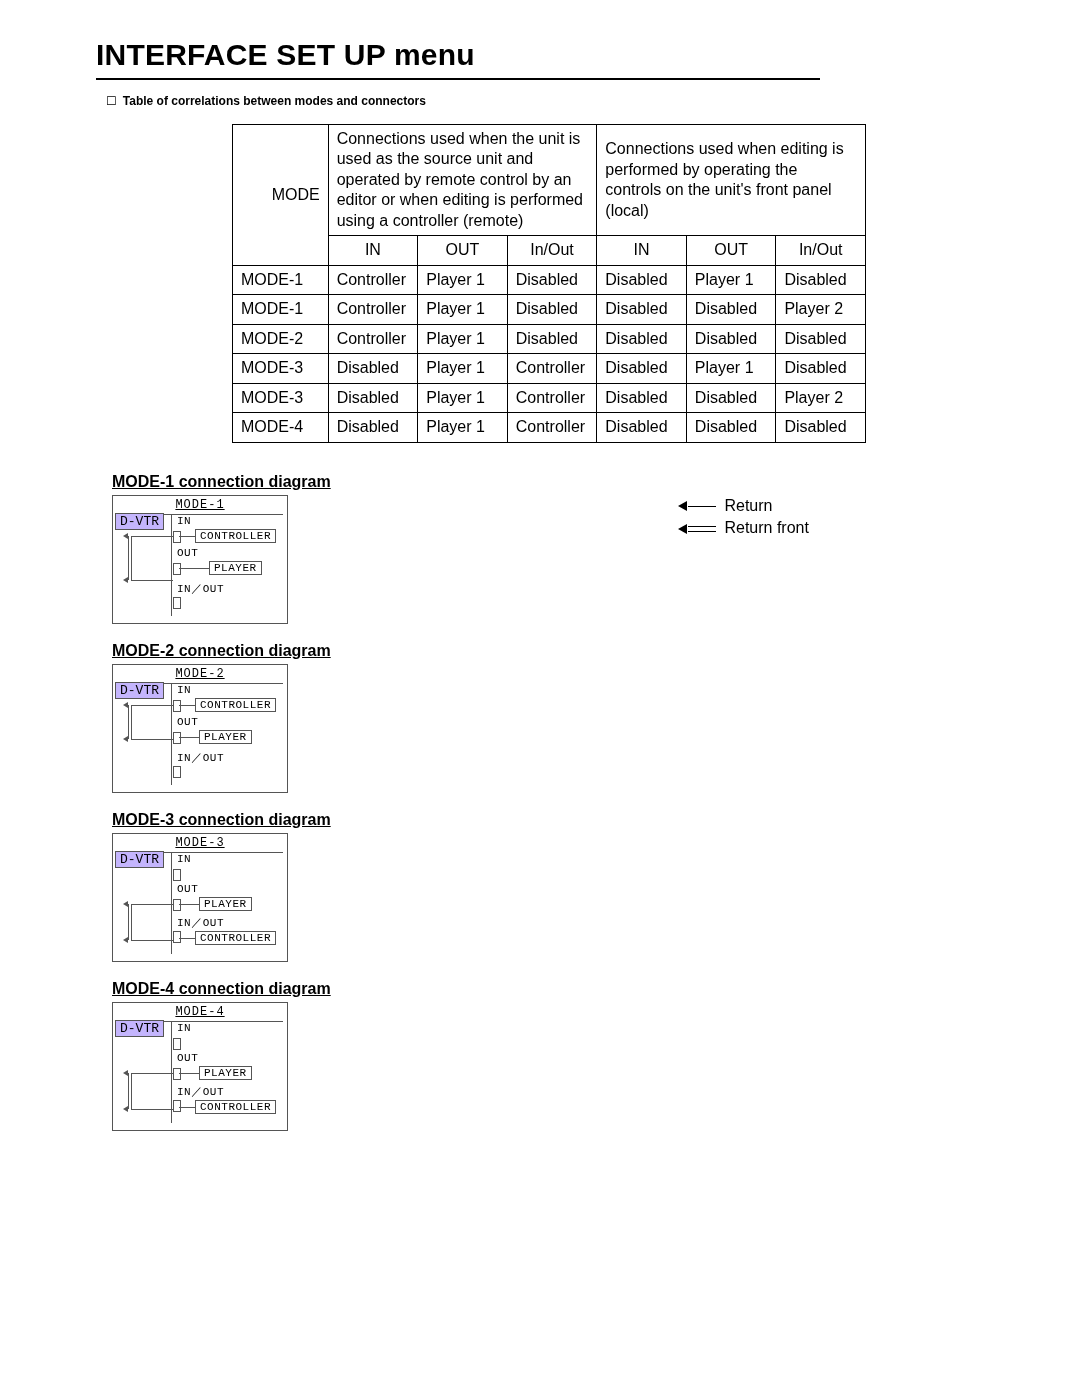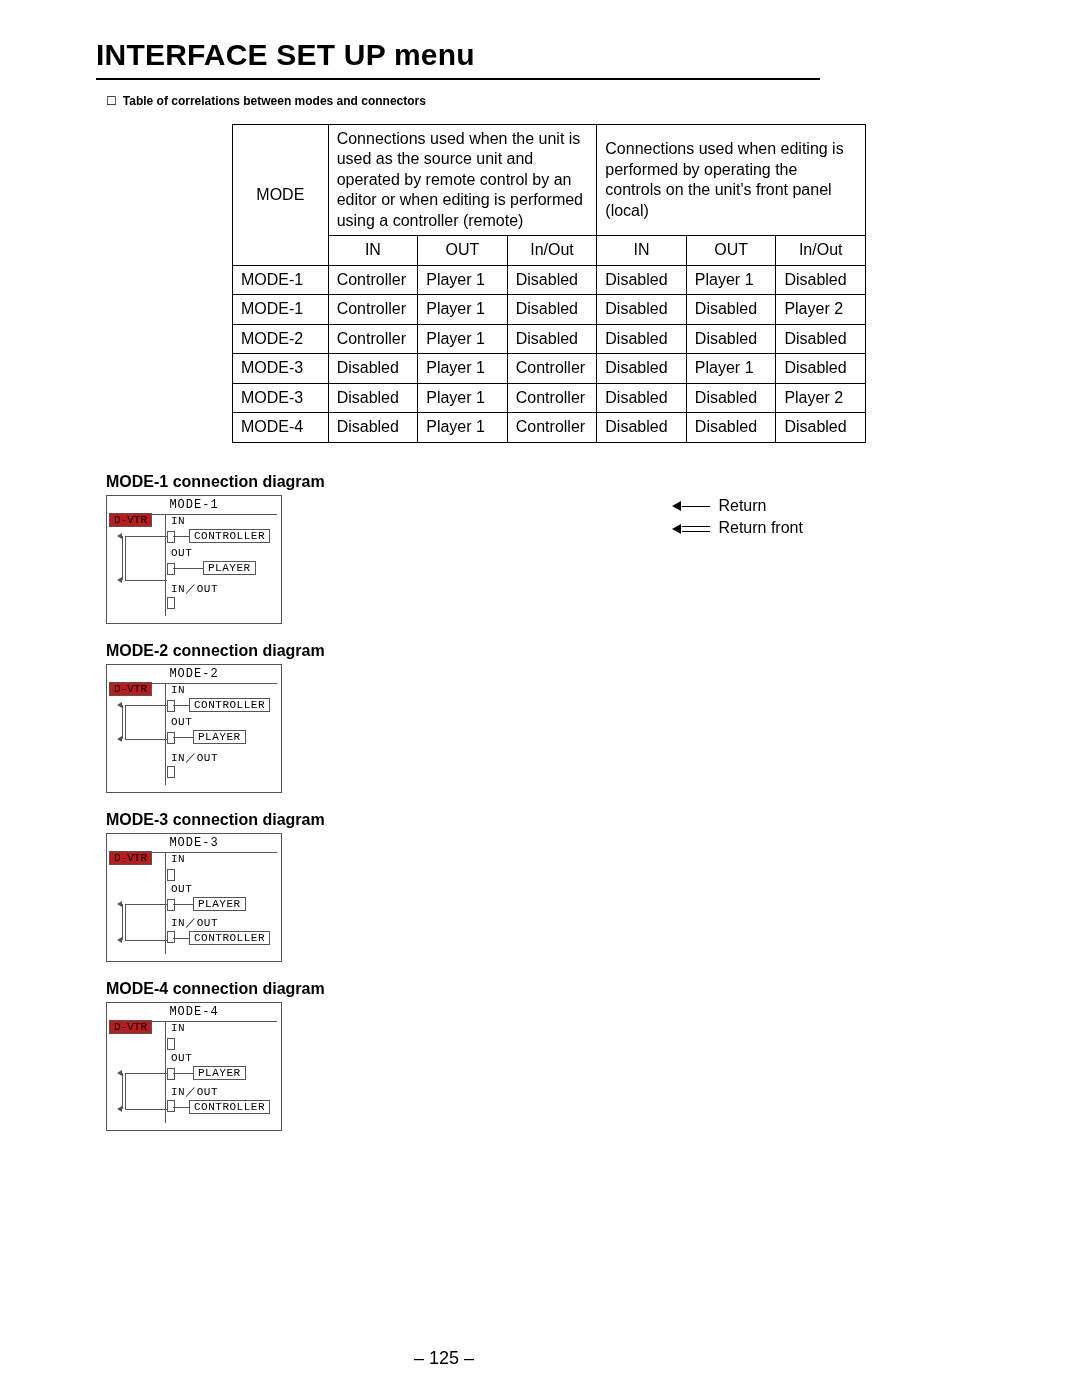--- a/index.html
+++ b/index.html
@@ -58,22 +58,23 @@
     text-align: left;
     vertical-align: top;
     line-height: 1.28;
     font-weight: normal;
   }
   table.mode-table .mode-col { width: 94px; }
   table.mode-table .io-col   { width: 88px; }
 
   
   .diagrams {
-    margin: 30px 0 0 10px;
+    margin: 30px 0 0 16px;
     font-size: 16px;
+    text-decoration: underline;
   }
   .diag-heading {
     font-weight: bold;
     font-size: 16px;
     margin: 0 0 4px 0;
   }
   .diag-box {
     width: 174px;
     border: 1px solid #555;
     background: #fff;
@@ -90,22 +91,22 @@
     position: relative;
     border-top: 1px solid #555;
     height: 100px;
     margin: 2px 4px 8px 4px;
   }
   .dvtr {
     position: absolute;
     top: -2px; left: -2px;
     border: 1px solid #555;
     padding: 0 4px;
-    font-size: 11px;
-    background: #b91c1c;
+    font-size: 13px;
+    background: #c4b5fd;
   }
   .port-area {
     position: absolute;
     left: 54px;
     right: 0;
     top: -1px;
     bottom: -1px;
     border-left: 1px solid #555;
   }
   .port-label {
@@ -211,21 +212,21 @@
         <col class="mode-col">
           <col class="io-col">
           <col class="io-col">
           <col class="io-col">
         <col class="io-col">
           <col class="io-col">
           <col class="io-col">
       </colgroup>
       <thead>
         <tr>
-          <th rowspan="2" style="vertical-align:middle;text-align:center">MODE</th>
+          <th rowspan="2" style="vertical-align:middle;text-align:right">MODE</th>
           <th colspan="3">Connections used when the unit is used as the source unit and operated by remote control by an editor or when editing is performed using a controller (remote)</th>
           <th colspan="3" style="vertical-align:middle">Connections used when editing is performed by operating the controls on the unit's front panel (local)</th>
         </tr>
         <tr>
           <th style="text-align:center">IN</th>
           <th style="text-align:center">OUT</th>
           <th style="text-align:center">In/Out</th>
           <th style="text-align:center">IN</th>
           <th style="text-align:center">OUT</th>
           <th style="text-align:center">In/Out</th>
@@ -403,14 +404,13 @@
         <span class="stub" style="top:78px"></span>
         <span class="conn-box" style="top:78px;left:78px">CONTROLLER</span>
         <span class="wire-h" style="top:85px;left:62px;width:16px"></span>
         <span class="wire-h" style="top:87px;left:14px;width:42px"></span>
         <span class="arrow-left" style="top:84px;left:6px"></span>
       </div>
     </div>
 
   </div>
 
-  <div class="page-number">– 125 –</div>
 </div>
 
 </body></html>

